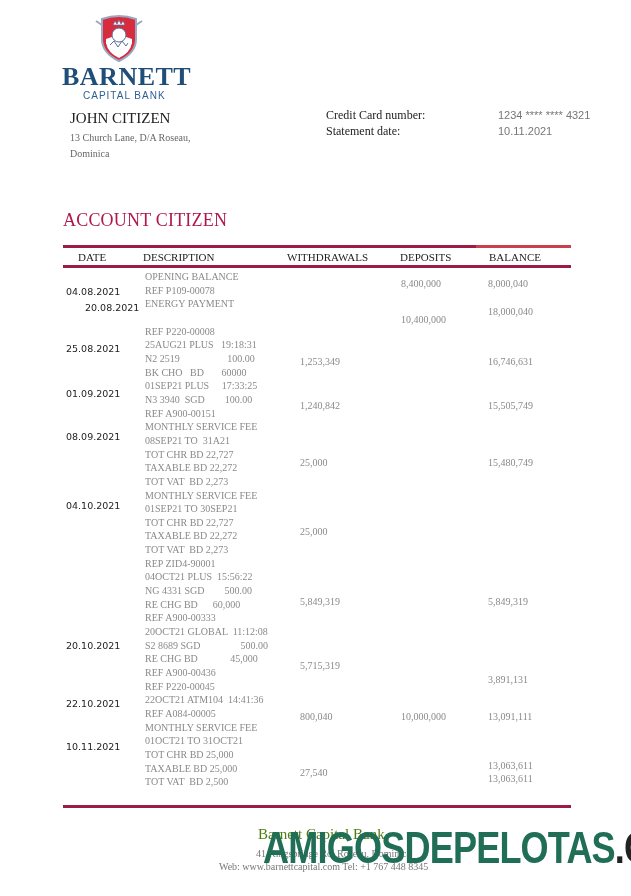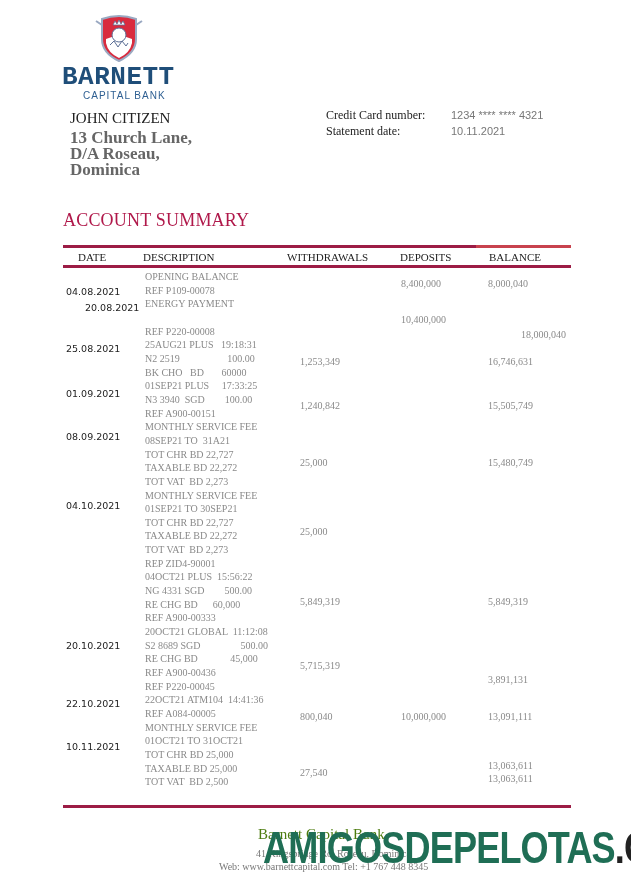--- a/index.html
+++ b/index.html
@@ -1,28 +1,28 @@
 <!DOCTYPE html>
 <html><head>
 <meta charset="utf-8">
 <style>
   html, body { margin: 0; padding: 0; background: #ffffff; }
   body { width: 631px; height: 896px; position: relative; overflow: hidden; font-family: "Liberation Serif", serif; color: #555; }
   .abs { position: absolute; }
 
   
   .crest { left: 94px; top: 13px; width: 50px; height: 50px; }
-  .brand-name { left: 62px; top: 64px; font-family: Liberation Mono, monospace; font-weight: bold; font-size: 26px; letter-spacing: 0.5px; color: #1f4e79; line-height: 26px; }
+  .brand-name { left: 62px; top: 64px; font-family: Liberation Serif, serif; font-weight: bold; font-size: 26px; letter-spacing: 0.5px; color: #1f4e79; line-height: 26px; }
   .brand-sub { left: 83px; top: 90px; font-family: "Liberation Sans", sans-serif; font-size: 10px; letter-spacing: 1px; color: #2e5f92; }
 
   .cust-name { left: 70px; top: 110px; font-size: 15px; color: #222; }
-  .cust-addr { left: 70px; top: 130px; font-size: 17px; color: #666; line-height: 16px; width: 150px; font-weight: bold; }
+  .cust-addr { left: 70px; top: 130px; font-size: 10px; color: #666; line-height: 16px; width: 150px; }
 
   .meta { left: 326px; top: 108px; font-size: 12px; }
-  .meta-row { display: flex; height: 15.5px; line-height: 15px; }
+  .meta-row { display: flex; height: 15.5px; line-height: 15px; gap: 47px; }
   .meta-label { width: 125px; color: #222; }
   .meta-value { color: #777; font-family: "Liberation Sans", sans-serif; font-size: 11px; }
 
   .section-title { left: 63px; top: 210px; font-size: 18px; color: #b0184a; letter-spacing: 0.2px; }
 
   .rule { left: 63px; width: 508px; background: #9c1c45; }
   .rule-top { top: 245px; height: 3px; }
   .rule-top-accent { top: 245px; height: 3px; left: 476px; width: 95px; background: #c8424e; }
   .rule-mid { top: 265px; height: 3px; }
   .rule-bot { top: 805px; height: 3px; }
@@ -70,21 +70,21 @@
   <div class="meta-row">
     <span class="meta-label">Credit Card number:</span>
     <span class="meta-value">1234 **** **** 4321</span>
   </div>
   <div class="meta-row">
     <span class="meta-label">Statement date:</span>
     <span class="meta-value">10.11.2021</span>
   </div>
 </div>
 
-<div class="abs section-title">ACCOUNT SUMMARY</div>
+<div class="abs section-title">ACCOUNT CITIZEN</div>
 
 <div class="abs rule rule-top"></div>
 <div class="abs rule rule-top-accent"></div>
 <div class="abs rule rule-mid"></div>
 <div class="abs rule rule-bot"></div>
 
 <div class="abs th" style="left:78px">DATE</div>
 <div class="abs th" style="left:143px">DESCRIPTION</div>
 <div class="abs th" style="left:287px">WITHDRAWALS</div>
 <div class="abs th" style="left:400px">DEPOSITS</div>
@@ -112,21 +112,21 @@
     <div class="abs cell wd" style="top: 711px;">800,040</div>
     <div class="abs cell wd" style="top: 767px;">27,540</div>
   </div>
 <div id="dep">
     <div class="abs cell dep" style="top: 278px;">8,400,000</div>
     <div class="abs cell dep" style="top: 314px;">10,400,000</div>
     <div class="abs cell dep" style="top: 711px;">10,000,000</div>
   </div>
 <div id="bal">
     <div class="abs cell bal" style="top: 278px;">8,000,040</div>
-    <div class="abs cell bal" style="top: 329px; margin-left: 33px;">18,000,040</div>
+    <div class="abs cell bal" style="top: 306px;">18,000,040</div>
     <div class="abs cell bal" style="top: 356px;">16,746,631</div>
     <div class="abs cell bal" style="top: 400px;">15,505,749</div>
     <div class="abs cell bal" style="top: 457px;">15,480,749</div>
     <div class="abs cell bal" style="top: 596px;">5,849,319</div>
     <div class="abs cell bal" style="top: 660px; margin-top: 14px;">3,891,131</div>
     <div class="abs cell bal" style="top: 711px;">13,091,111</div>
     <div class="abs cell bal" style="top: 760px;">13,063,611</div>
     <div class="abs cell bal" style="top: 773px;">13,063,611</div>
   </div>
 

